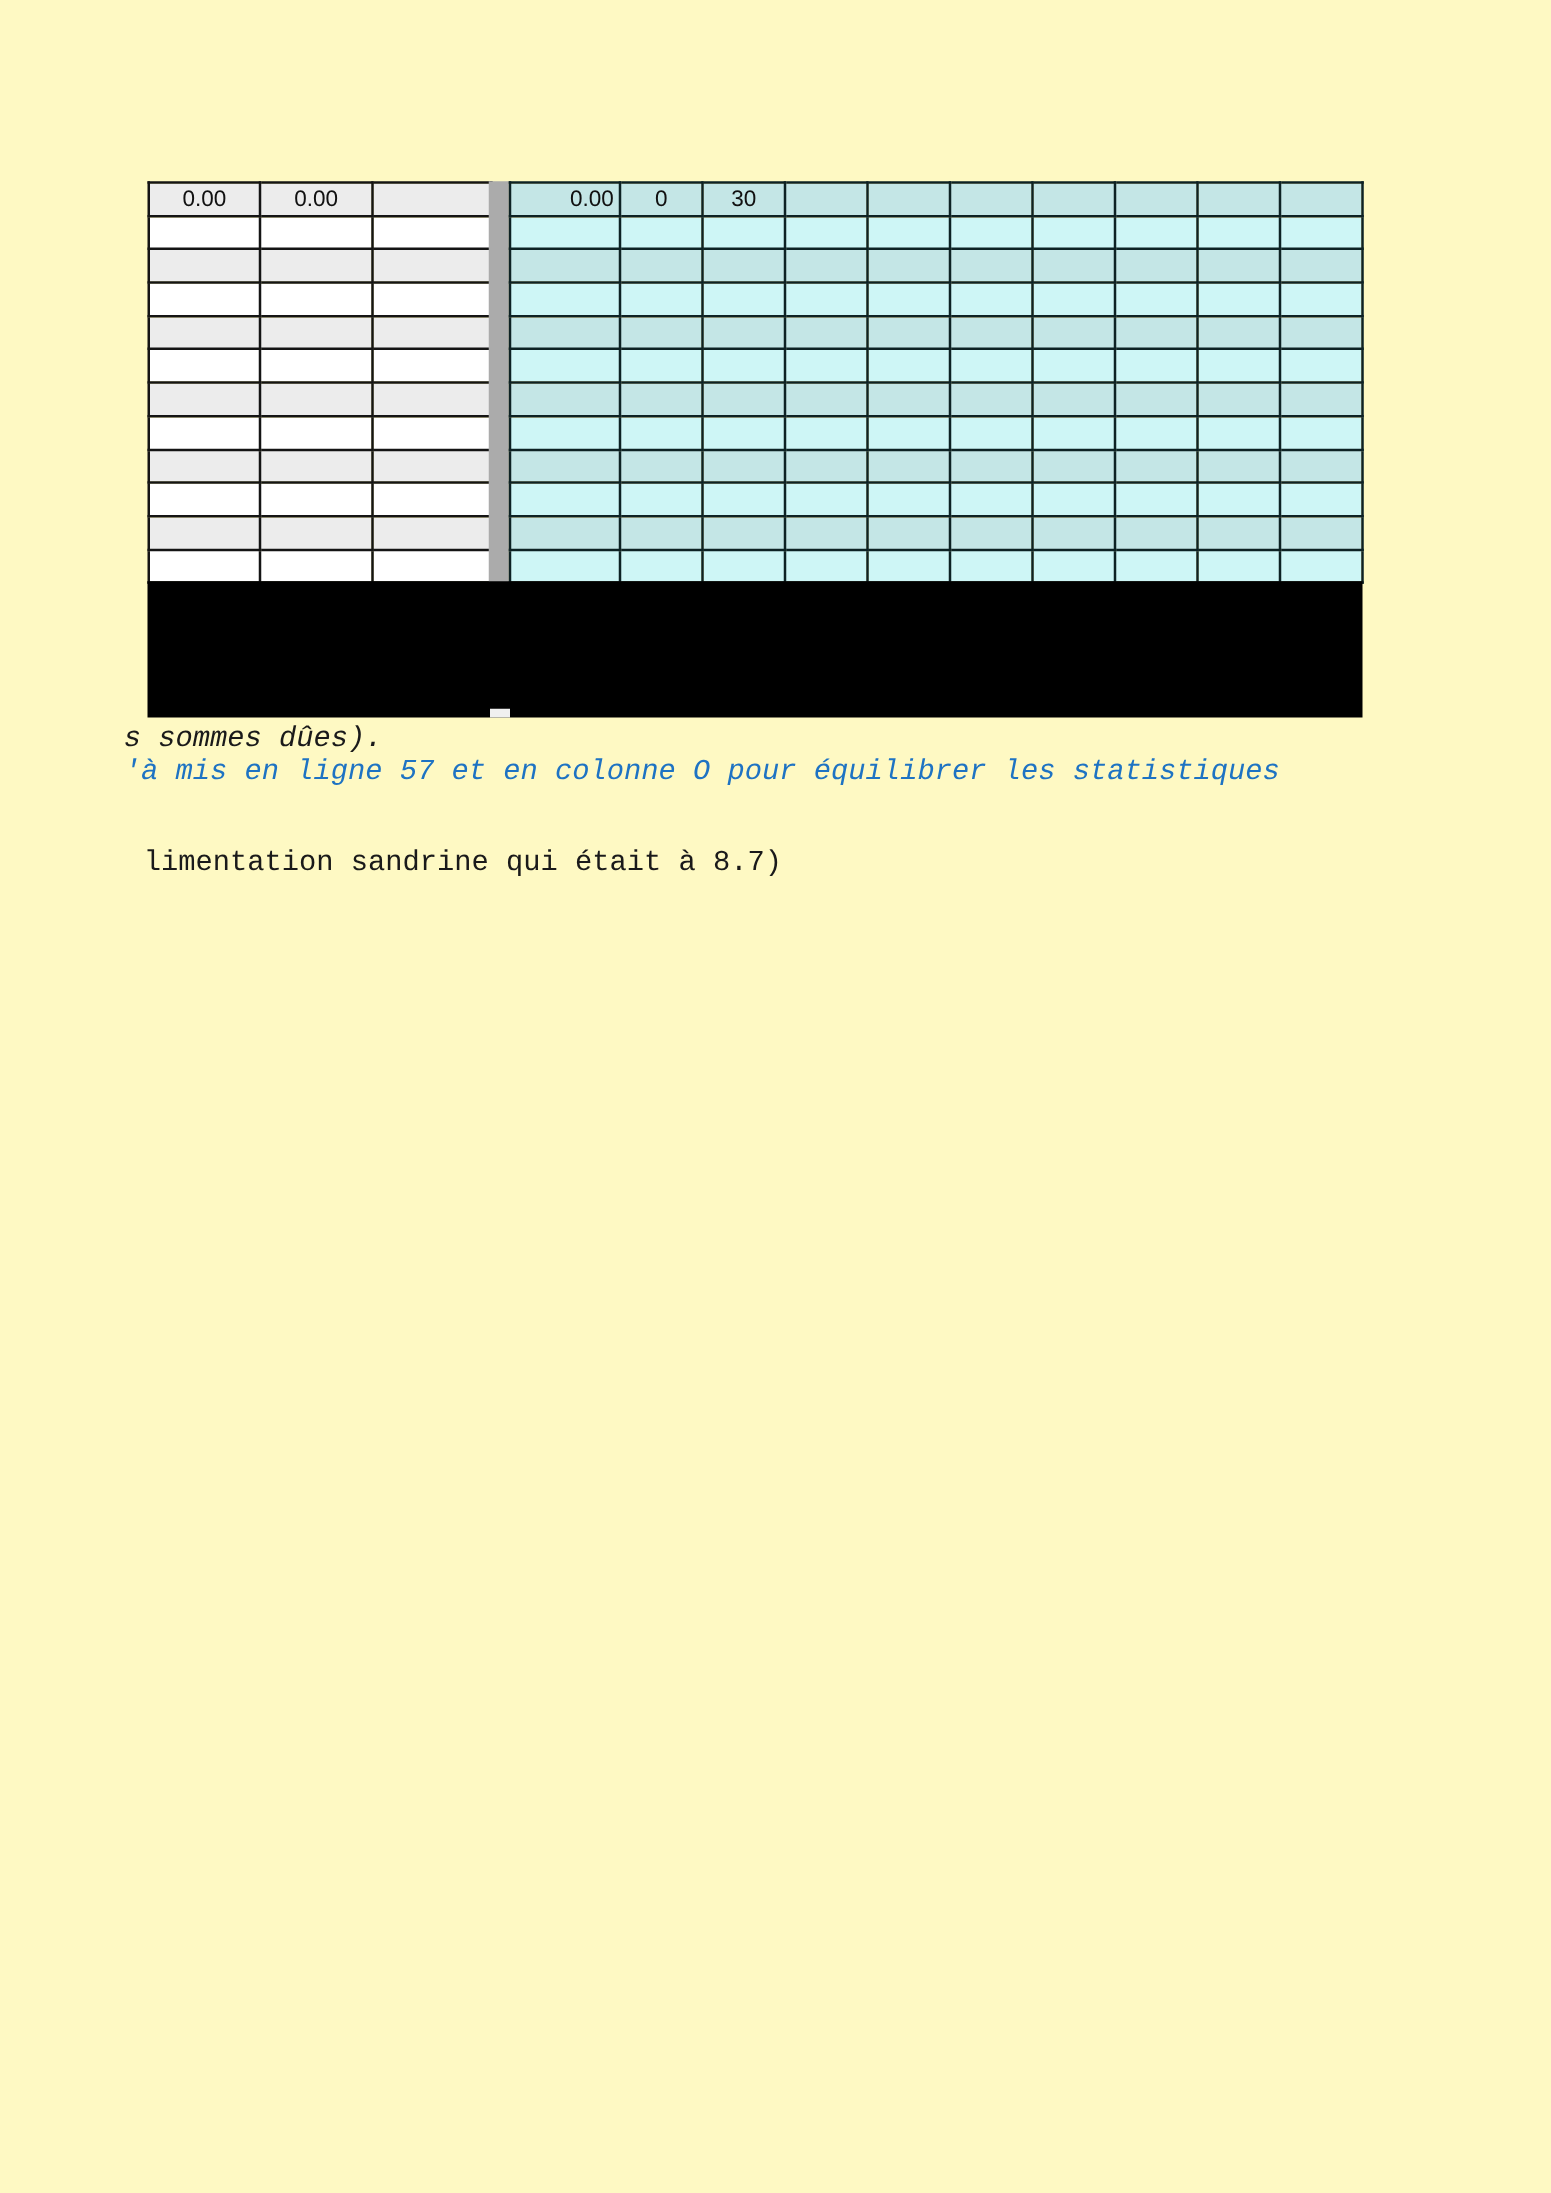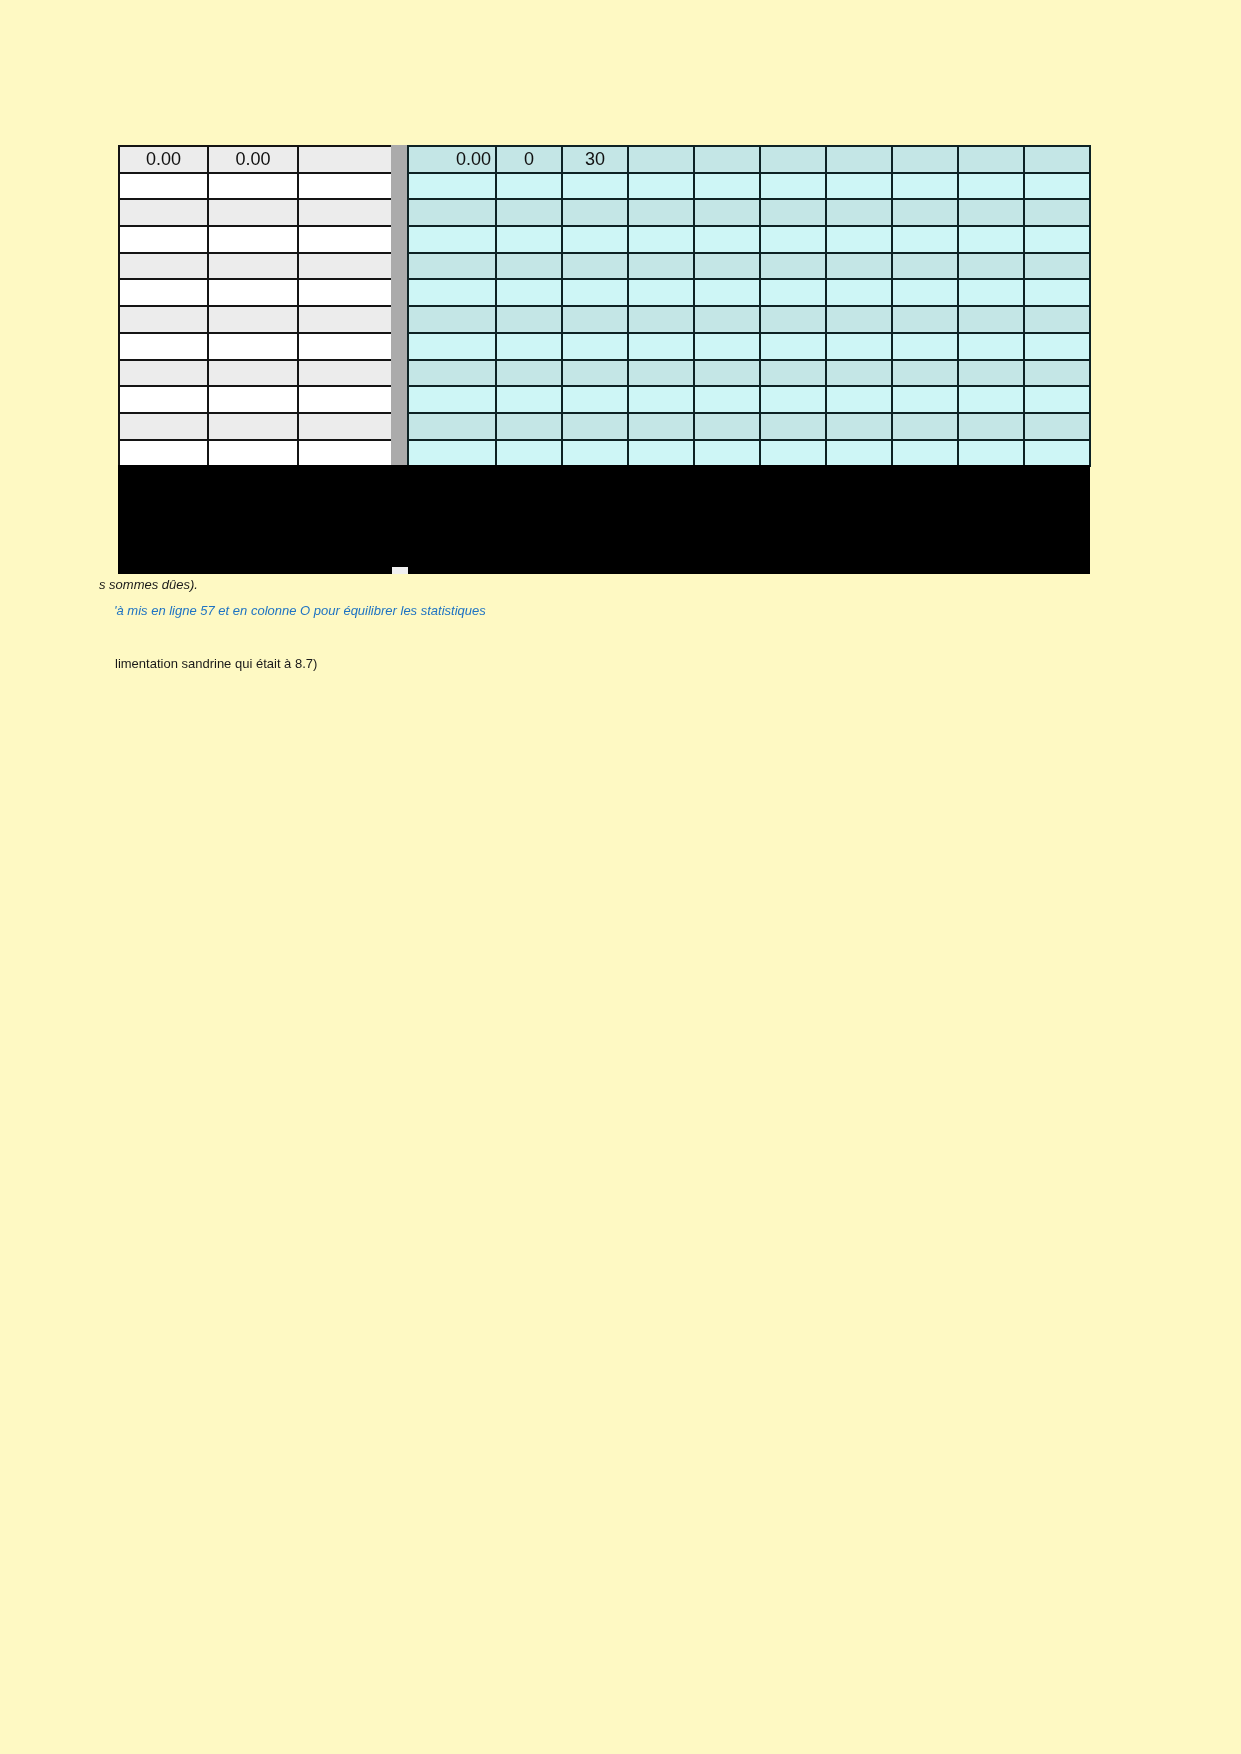--- a/index.html
+++ b/index.html
@@ -68,31 +68,32 @@
   .redaction .notch {
     position: absolute;
     left: 274px;
     bottom: 0;
     width: 16px;
     height: 7px;
     background: #f0f0f0;
   }
   .note {
     position: absolute;
-    font-size: 13px;
+    font-size: 23px;
     line-height: 1.25;
     white-space: nowrap;
     color: #1a1a1a;
+    font-family: Liberation Mono, monospace;
   }
   .note.italic {
     font-style: italic;
   }
   #note1 { left: 99px;  top: 577px; }
-  #note2 { left: 114px;  top: 603px; }
-  #note3 { left: 115px; top: 656px; }
+  #note2 { left: 99px;  top: 603px; }
+  #note3 { left: 115px; top: 676px; }
 </style>
 </head>
 <body>
 
 <div class="page" style="background: #fef9c3;">
 
   <table class="grid" id="left-grid">
     <colgroup>
       <col style="width:89px">
       <col style="width:90px">

